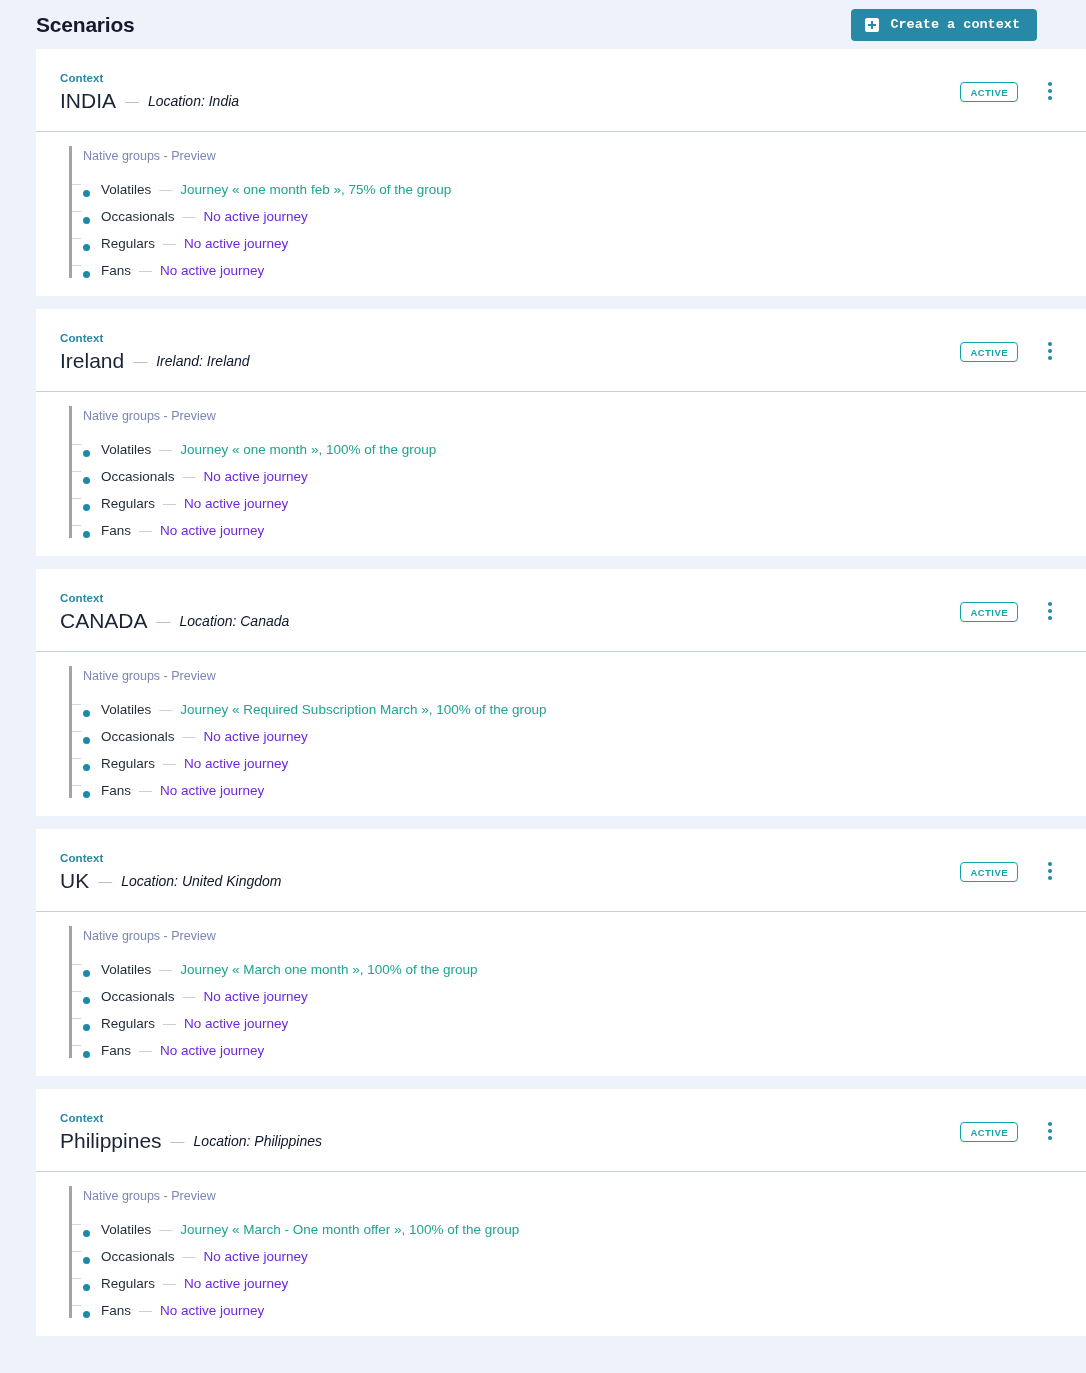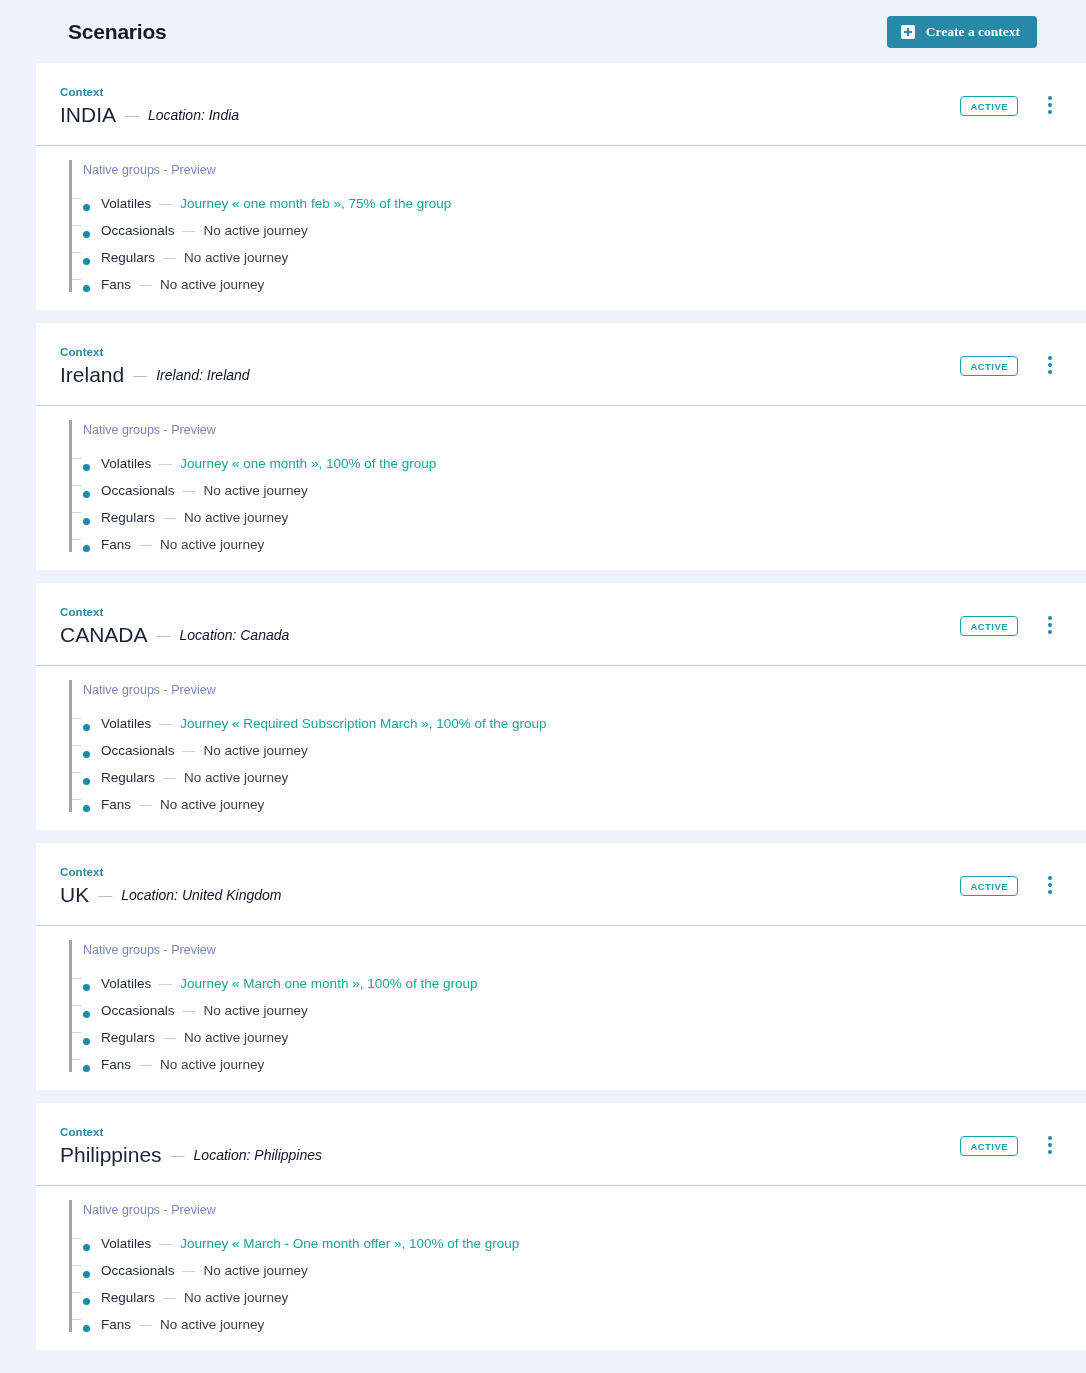--- a/index.html
+++ b/index.html
@@ -11,47 +11,46 @@
     -webkit-font-smoothing: antialiased;
   }
 
   body {
     min-height: 1373px;
     padding-bottom: 13px;
   }
 
   
   .topbar {
-    height: 63px;
+    height: 49px;
     padding: 0 49px 0 36px;
     display: flex;
     align-items: center;
     justify-content: space-between;
-    margin-left: 32px;
   }
 
   .page-title {
     font-size: 21px;
     font-weight: bold;
     color: #16192c;
     letter-spacing: -0.2px;
   }
 
   .create-btn {
     display: inline-flex;
     align-items: center;
     gap: 11px;
     background: #2789a5;
     color: #ffffff;
     border: none;
     border-radius: 4px;
     padding: 9px 17px 9px 14px;
     font-size: 13.5px;
     font-weight: bold;
-    font-family: Liberation Serif, serif;
+    font-family: Liberation Mono, monospace;
     cursor: pointer;
     line-height: 1;
   }
 
   .plus-icon {
     width: 14px;
     height: 14px;
     background: #ffffff;
     border-radius: 2px;
     position: relative;
@@ -213,21 +212,21 @@
     margin: 0 8px;
   }
 
   .journey-active {
     font-size: 13.5px;
     color: #1fa393;
   }
 
   .journey-none {
     font-size: 13.5px;
-    color: #404040;
+    color: #6d28d9;
   }
 </style>
 </head>
 <body>
 
 <div class="topbar">
   <div class="page-title">Scenarios</div>
   <button class="create-btn">
     <span class="plus-icon"></span>
     <span>Create a context</span>

